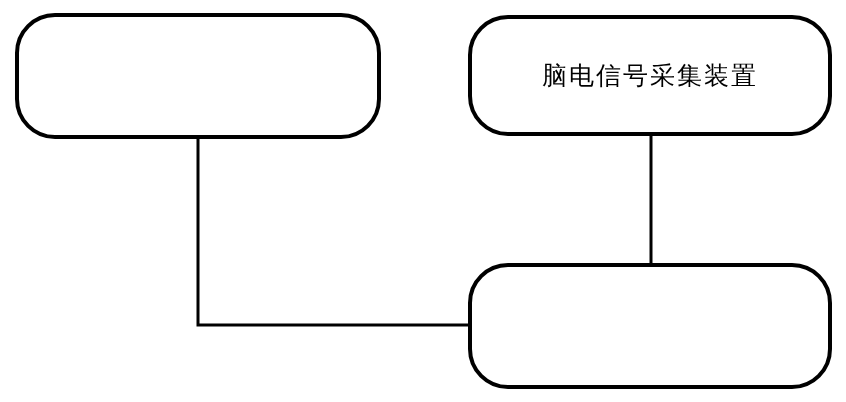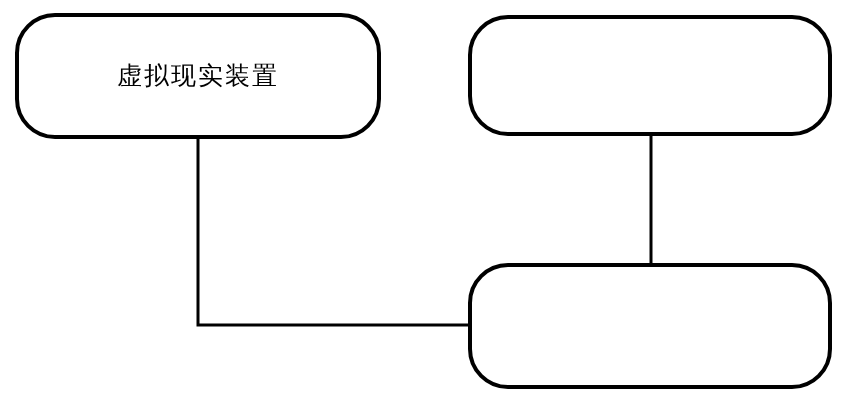--- a/index.html
+++ b/index.html
@@ -71,19 +71,19 @@
 
     <rect x="470" y="17" width="360" height="117" rx="38" ry="38" fill="none" stroke="#000000" stroke-width="4"></rect>
 
     <rect x="470" y="265" width="360" height="122" rx="38" ry="38" fill="none" stroke="#000000" stroke-width="4"></rect>
 
     <path d="M 198 138 L 198 325 L 470 325" fill="none" stroke="#000000" stroke-width="3" stroke-linecap="butt" stroke-linejoin="miter"></path>
 
     <path d="M 651 135 L 651 265" fill="none" stroke="#000000" stroke-width="3" stroke-linecap="butt" stroke-linejoin="miter"></path>
   </svg>
 
-  <div class="node-box" id="node-vr">
-    <span class="node-label">虚拟现实装置</span>
+
+  <div class="node-box" id="node-eeg">
+    <span class="node-label">脑电信号采集装置</span>
   </div>
-
 
 
 </div>
 
 </body></html>

